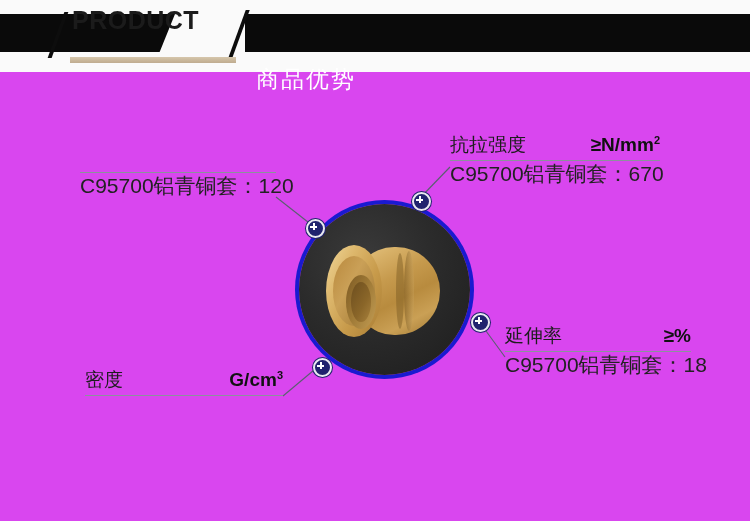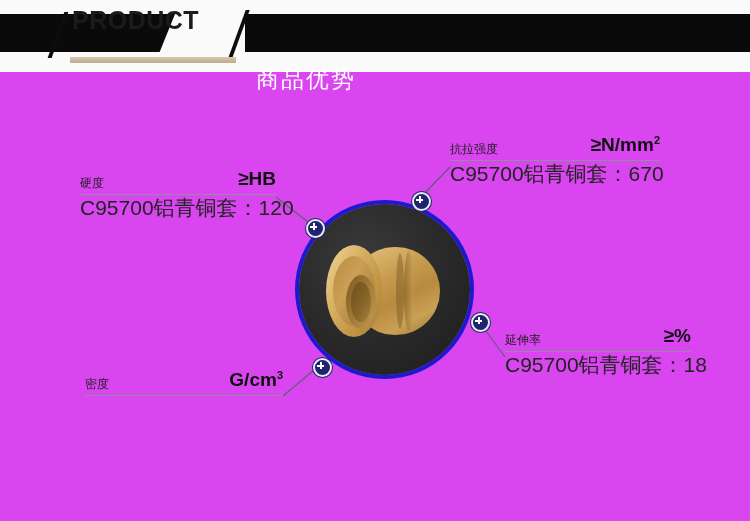--- a/index.html
+++ b/index.html
@@ -246,21 +246,21 @@
     position: absolute;
     z-index: 4;
   }
   .spec-head {
     display: flex;
     align-items: flex-end;
     justify-content: space-between;
     white-space: nowrap;
   }
   .spec-name {
-    font-size: 12px;
+    font-size: 19px;
     color: #1d1d1d;
     line-height: 1.1;
   }
   .spec-unit {
     font-size: 19px;
     font-weight: bold;
     color: #111111;
     line-height: 1.1;
   }
   .spec-unit sup {
@@ -330,24 +330,20 @@
       </div>
     </div>
   </div>
 
   <div class="dot" style="left:306px; top:219px;"></div>
   <div class="dot" style="left:412px; top:192px;"></div>
   <div class="dot" style="left:471px; top:313px;"></div>
   <div class="dot" style="left:313px; top:358px;"></div>
 
   <div class="spec" id="spec-hardness">
-    <div class="spec-head">
-      <span class="spec-name">硬度</span>
-      <span class="spec-unit"><span>≥HB</span><sup></sup></span>
-    </div>
     <div class="spec-rule"></div>
     <div class="spec-value">C95700铝青铜套：120</div>
   </div>
 
   <div class="spec" id="spec-tensile">
     <div class="spec-head">
       <span class="spec-name">抗拉强度</span>
       <span class="spec-unit"><span>≥N/mm</span><sup>2</sup></span>
     </div>
     <div class="spec-rule"></div>

